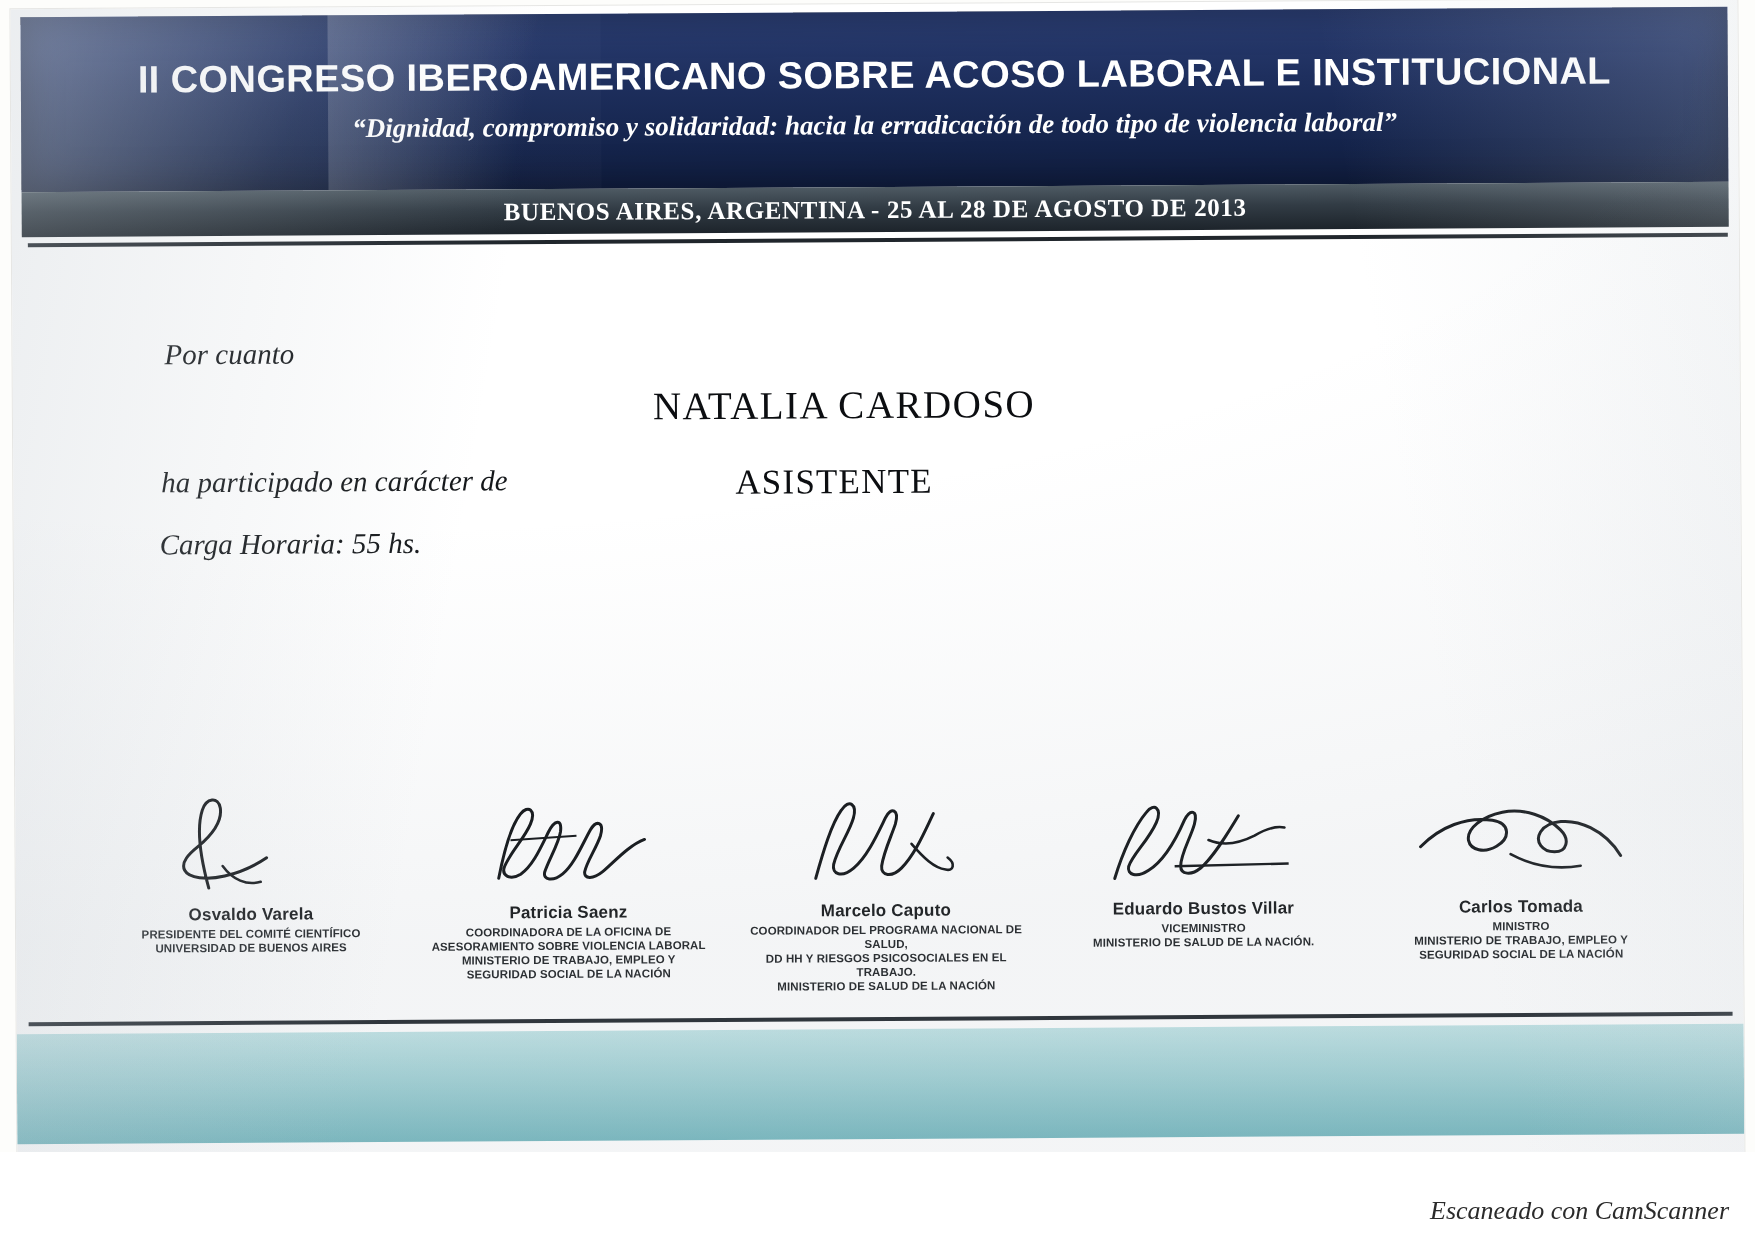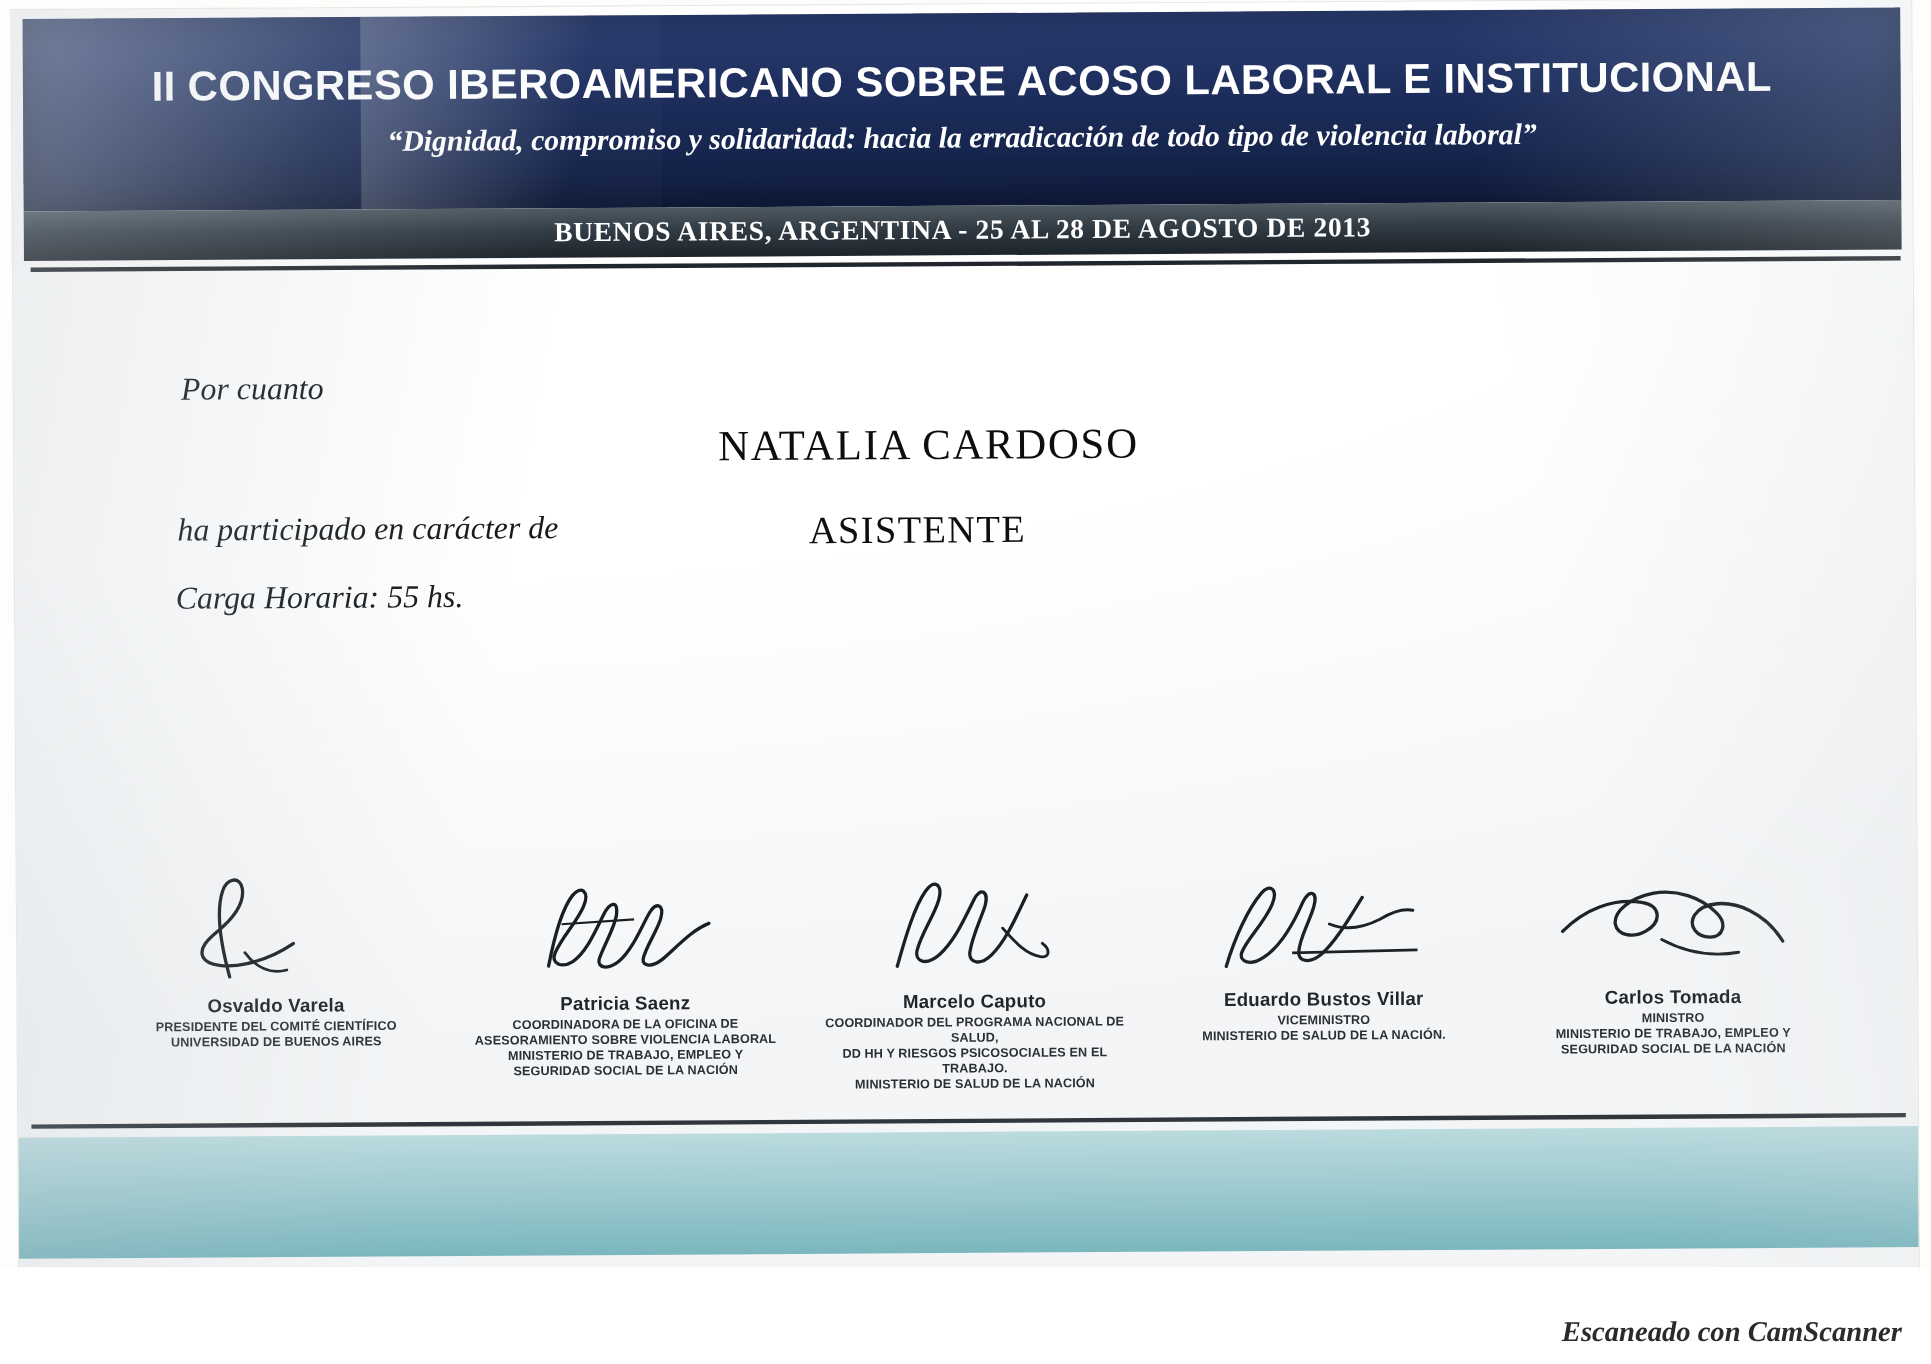--- a/index.html
+++ b/index.html
@@ -220,21 +220,20 @@
   
   #camscanner-watermark {
     position: absolute;
     right: 26px;
     bottom: 14px;
     font-family: "Liberation Serif", serif;
     font-style: italic;
     font-size: 26px;
     color: #2b2b2b;
     white-space: nowrap;
-    font-weight: bold;
   }
 
   
   #scan-margin {
     position: absolute;
     left: 0;
     top: 1152px;
     width: 1755px;
     height: 88px;
     background: #ffffff;

